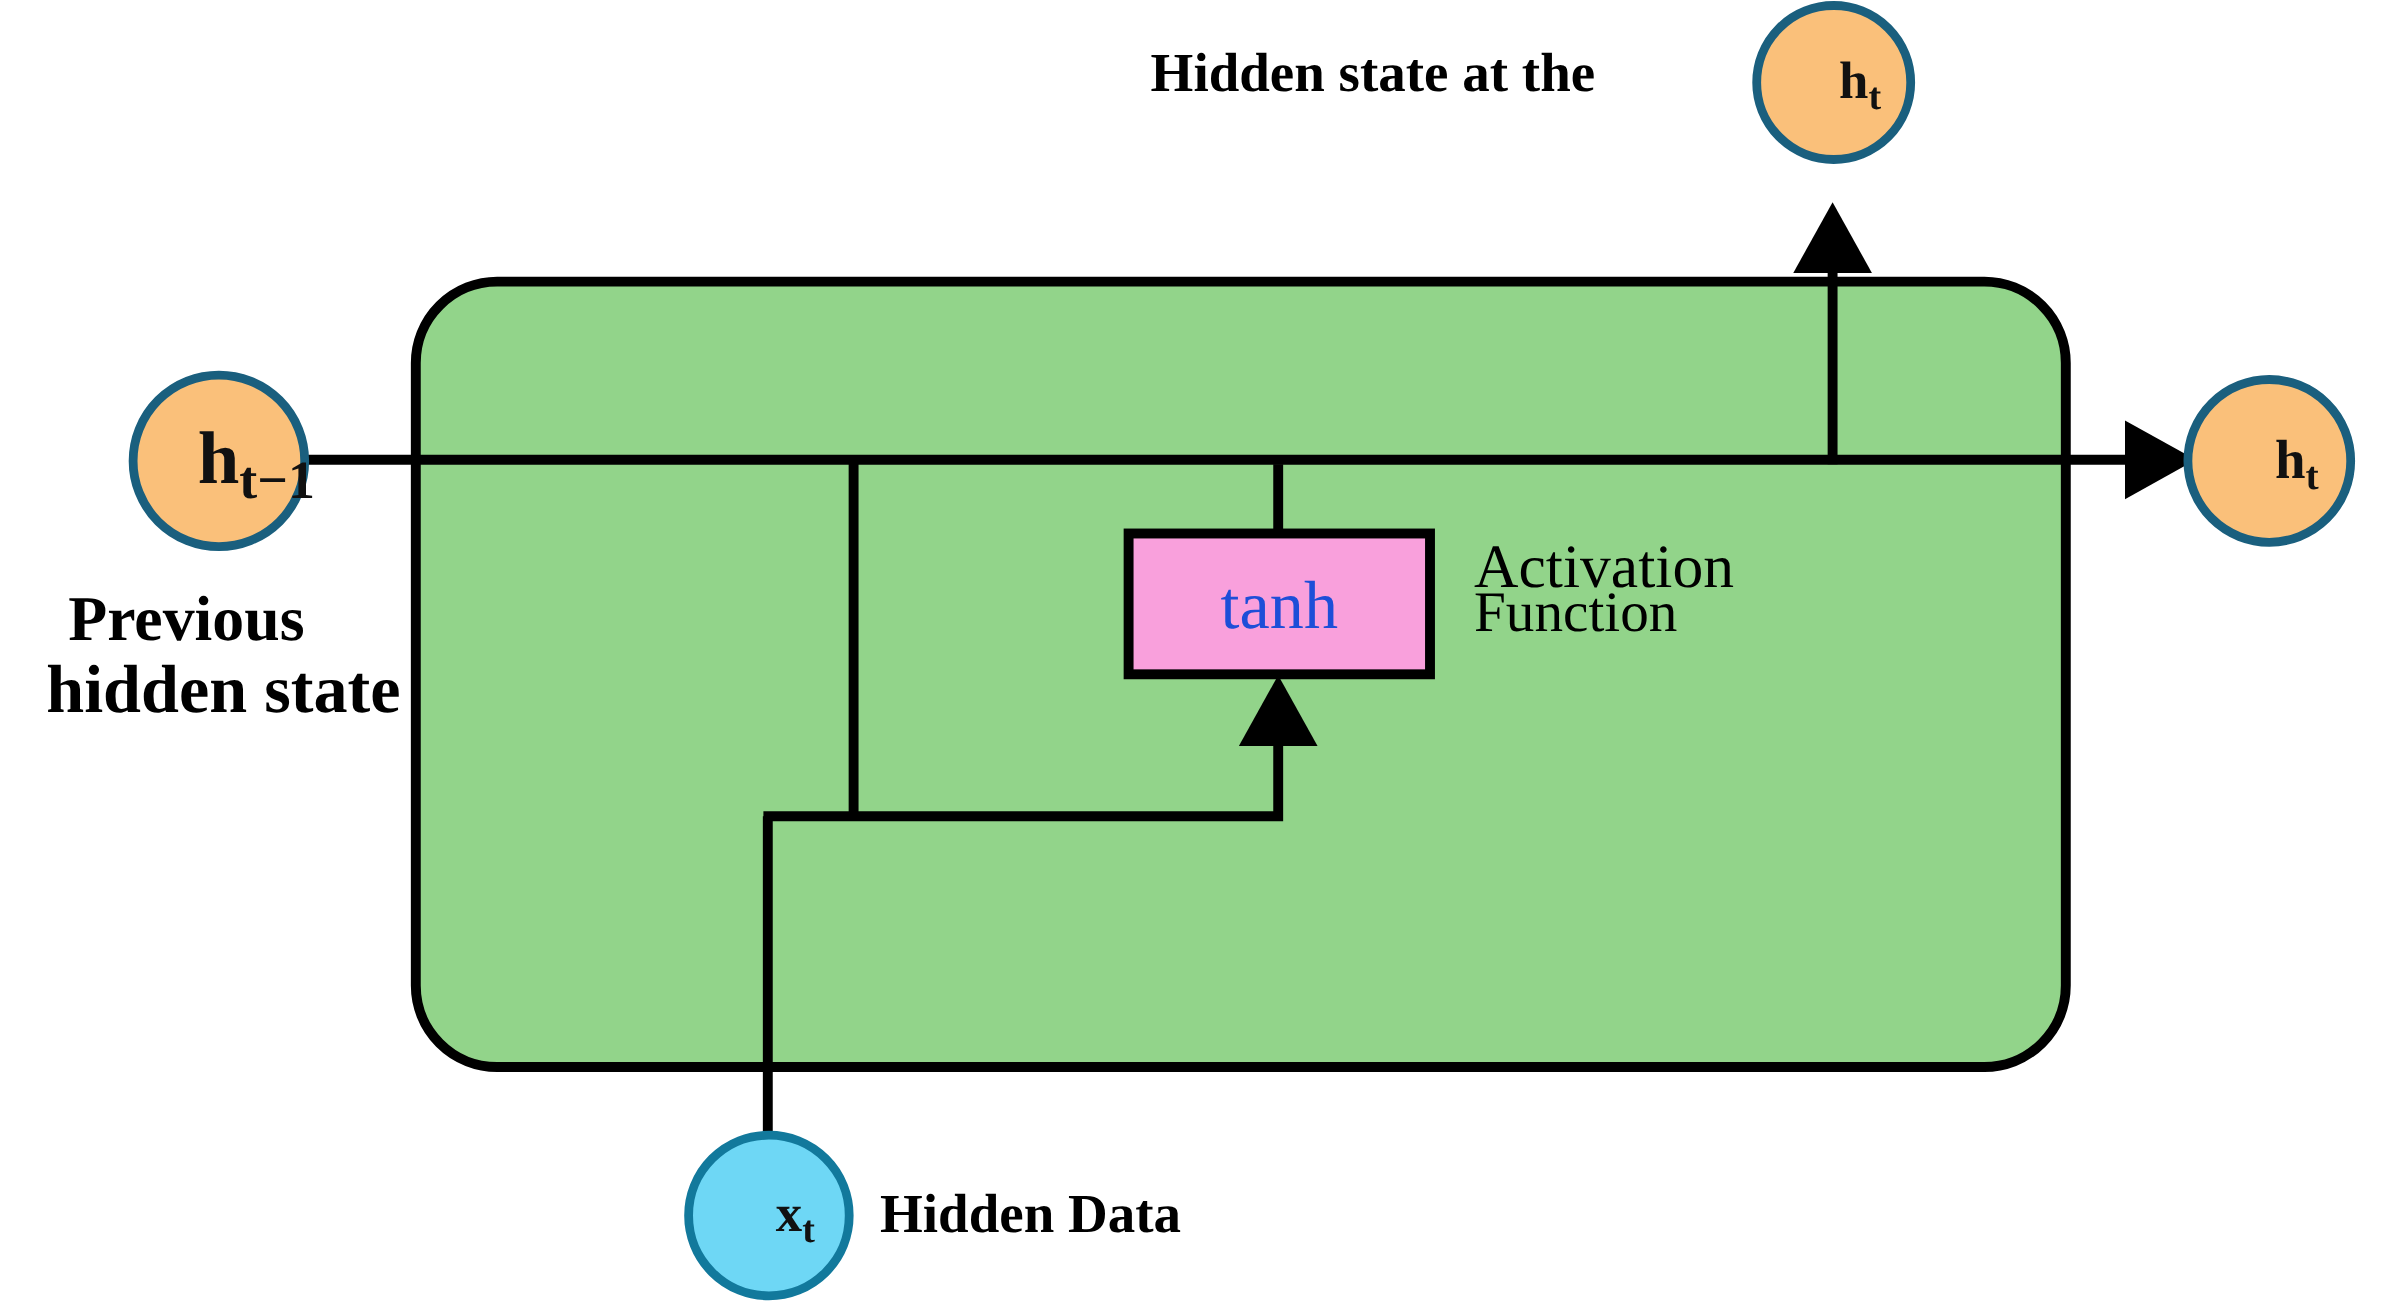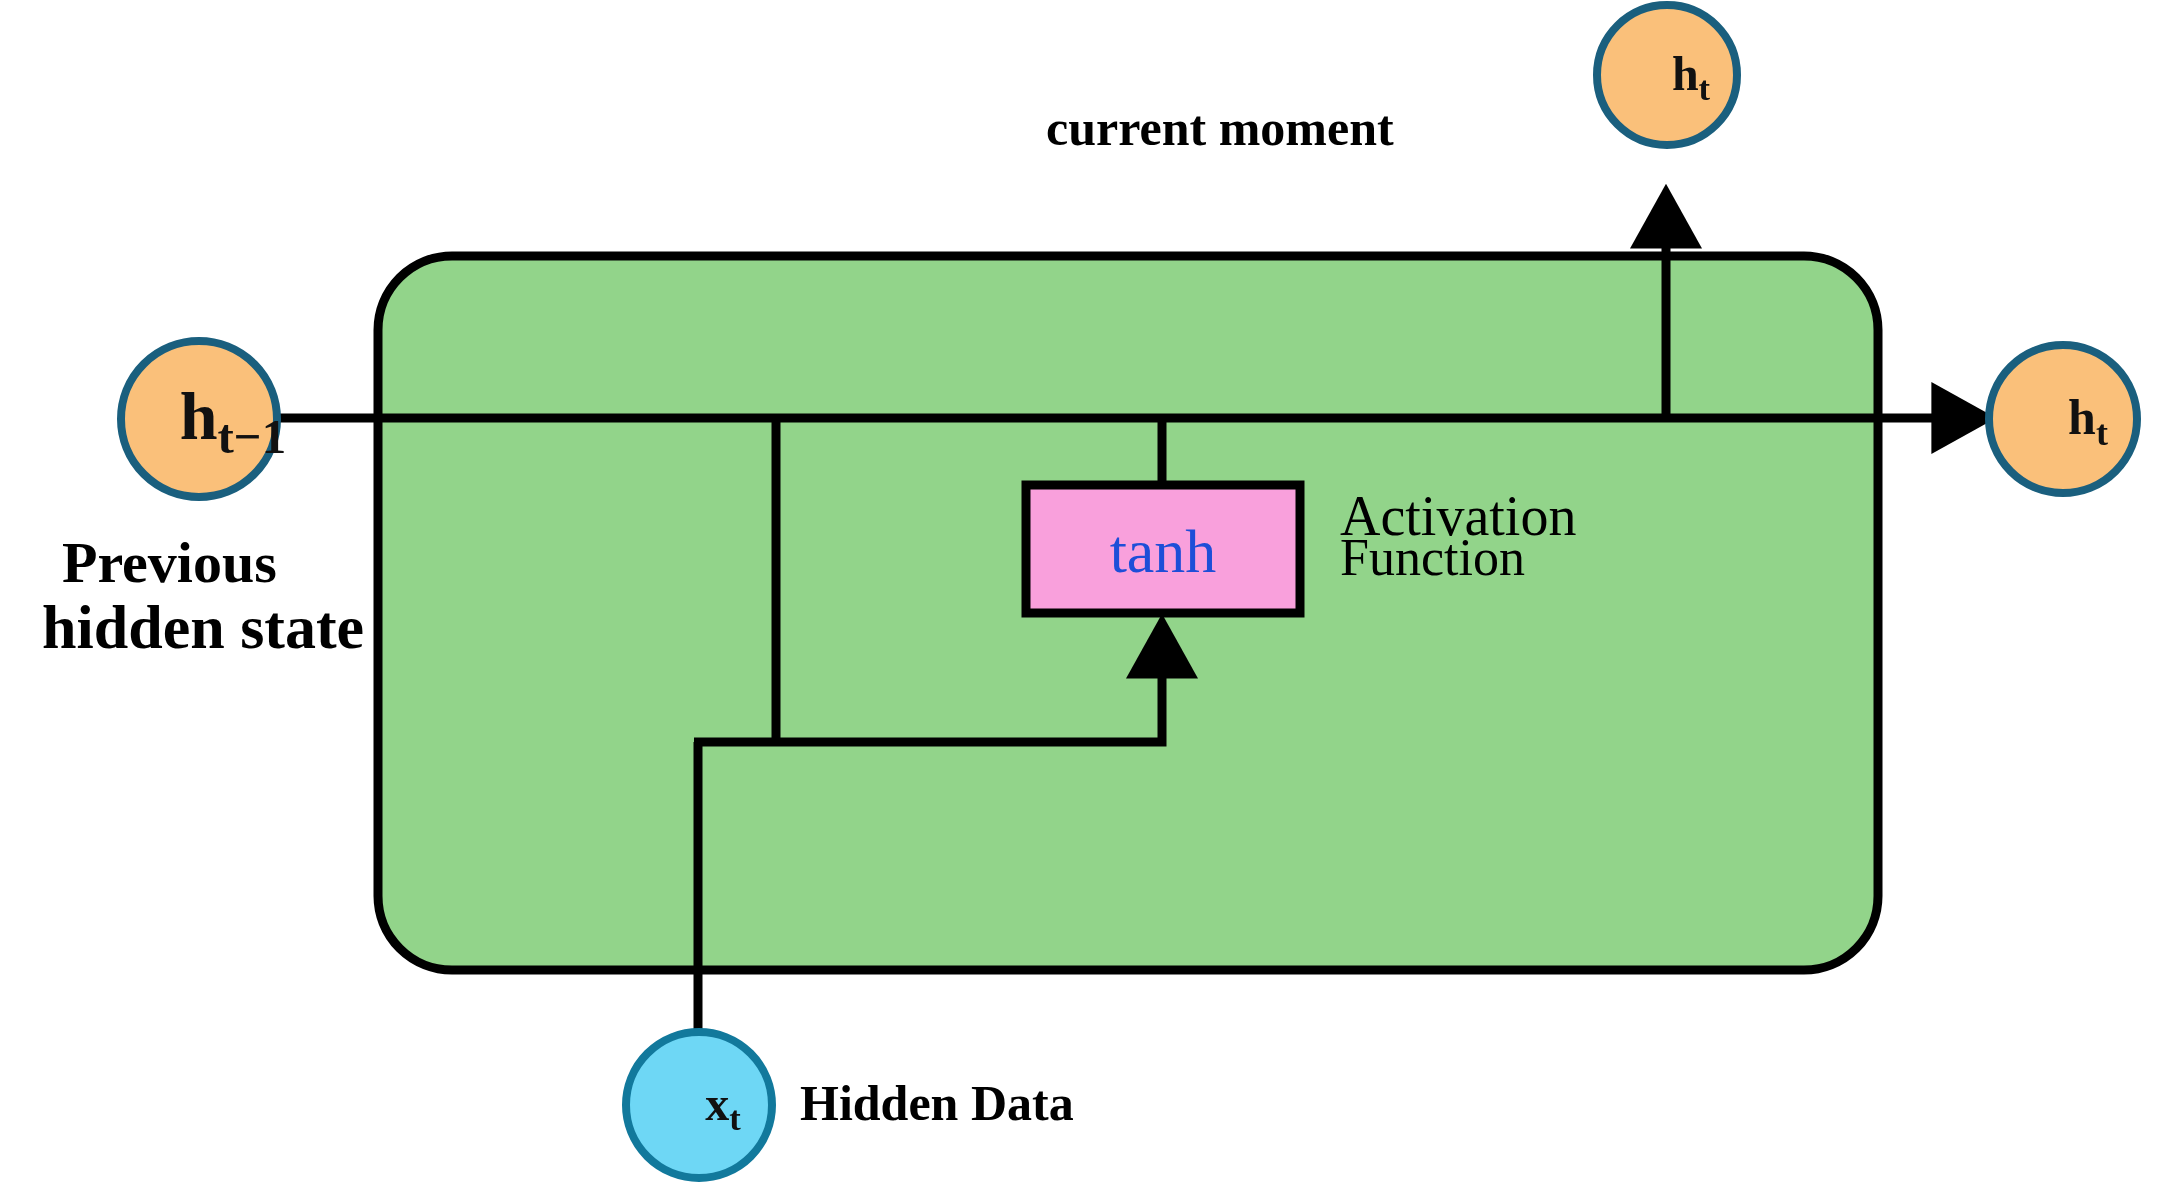--- a/index.html
+++ b/index.html
@@ -102,21 +102,21 @@
   <div class="node-text" style="left:2063px; top:421px; font-size:50px;">
     <span>h</span><sub>t</sub>
   </div>
 
   <div class="node-text" style="left:699px; top:1107px; font-size:48px;">
     <span>x</span><sub>t</sub>
   </div>
 
   <div class="box-text" style="left:1163px; top:551px; font-size:62px;">tanh</div>
 
-  <div class="lbl lbl-bold" style="left:1046px; top:100px; font-size:50px;">current moment</div>
+  <div class="lbl lbl-bold" style="left:1046px; top:38px; font-size:50px;">Hidden state at the</div>
 
   <div class="lbl lbl-bold" style="left:62px; top:530px; font-size:58px;">Previous</div>
   <div class="lbl lbl-bold" style="left:42px; top:592px; font-size:62px;">hidden state</div>
 
   <div class="lbl" style="left:1340px; top:484px; font-size:56px;">Activation</div>
   <div class="lbl" style="left:1340px; top:528px; font-size:52px;">Function</div>
 
   <div class="lbl lbl-bold" style="left:800px; top:1075px; font-size:50px;">Hidden Data</div>
 
 </div>

